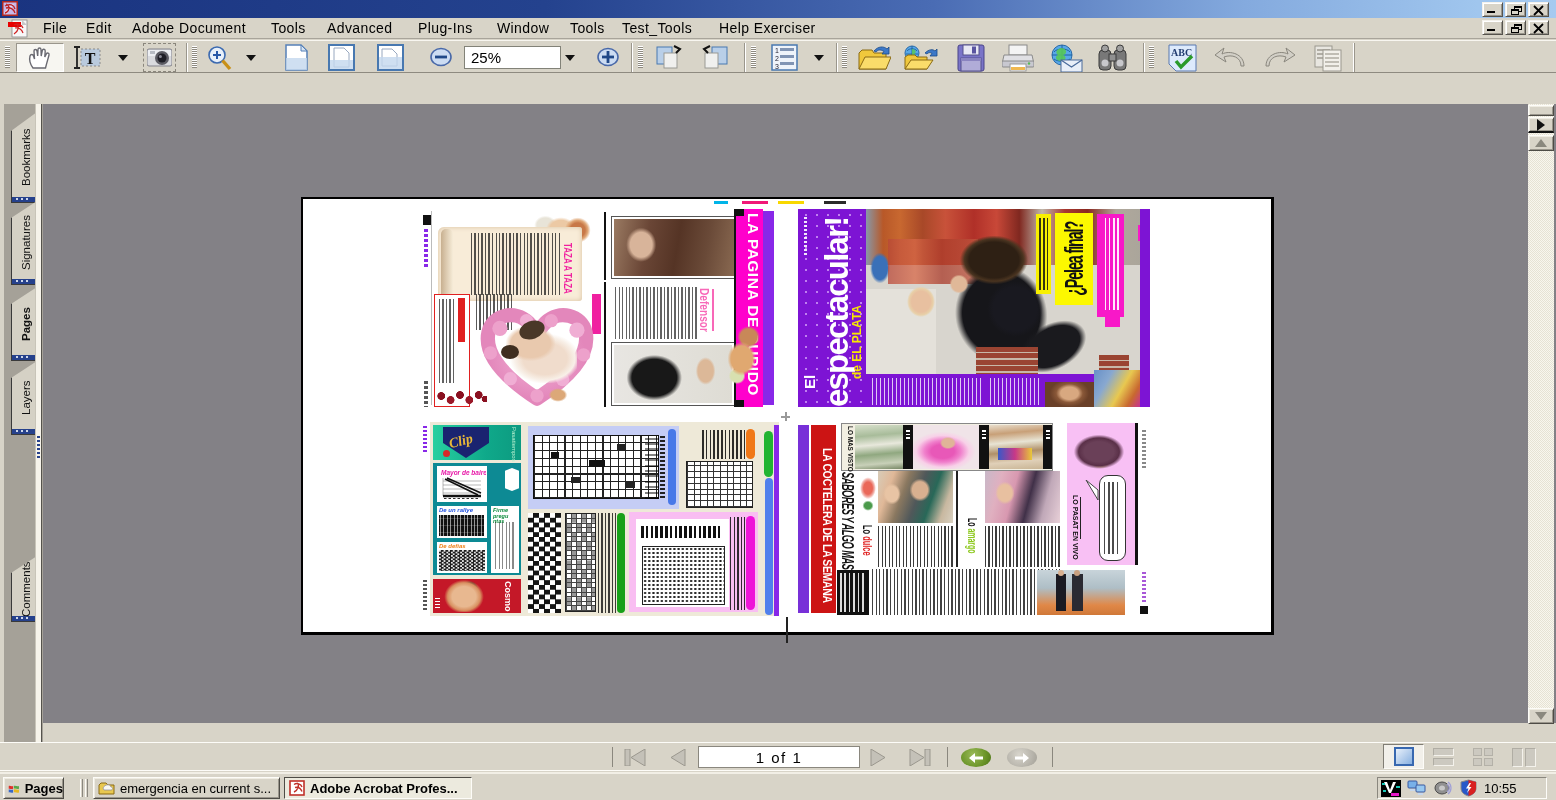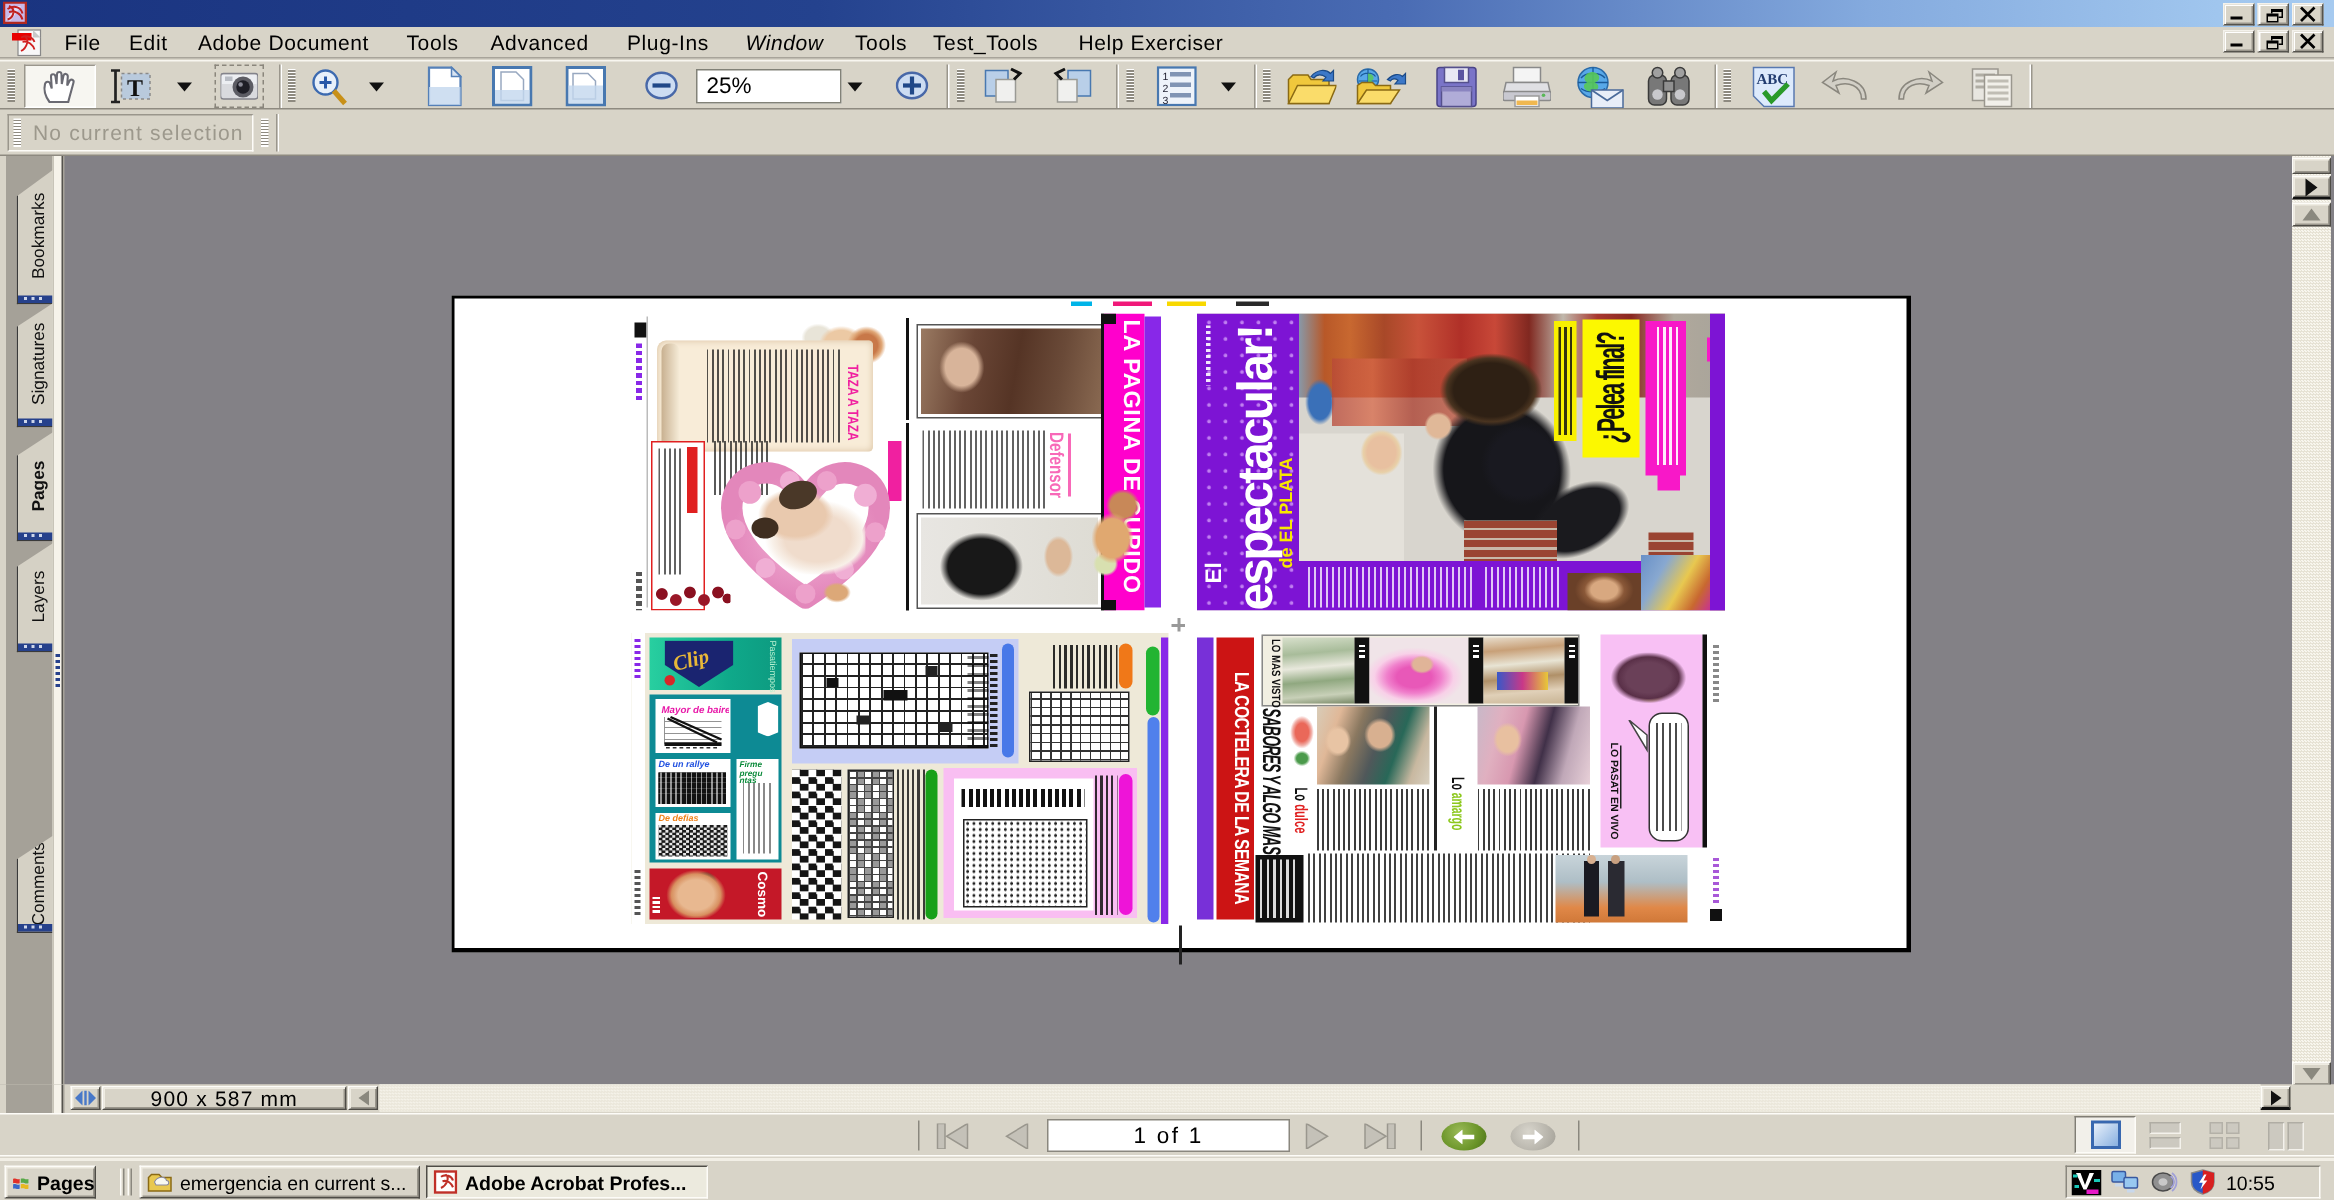--- a/index.html
+++ b/index.html
@@ -80,21 +80,21 @@
         <rect x="0" y="3" width="13" height="5" fill="#e80000"></rect>
         <path d="M8 5 C12 7 10 13 6 15 M7 9 C11 8 14 11 15 14 M6 6 C10 4 14 6 15 9" stroke="#d02020" stroke-width="1.2" fill="none"></path>
       </svg>
     <span class="mitem" style="left:43px;">File</span>
     <span class="mitem" style="left:86px;">Edit</span>
     <span class="mitem" style="left:132px;">Adobe</span>
     <span class="mitem" style="left:179px;">Document</span>
     <span class="mitem" style="left:271px;">Tools</span>
     <span class="mitem" style="left:327px;">Advanced</span>
     <span class="mitem" style="left:418px;">Plug-Ins</span>
-    <span class="mitem" style="left:497px;font-style:italic;">Window</span>
+    <span class="mitem" style="left:497px;">Window</span>
     <span class="mitem" style="left:570px;">Tools</span>
     <span class="mitem" style="left:622px;">Test_Tools</span>
     <span class="mitem" style="left:719px;">Help Exerciser</span>
     <div class="abs winbtns" style="right:7px; top:2px;">
       <div class="wbtn">
           <div class="mini"></div>
         </div>
       <div class="wbtn">
           <div class="rest">
             <div class="r1"></div>
@@ -253,27 +253,20 @@
         <rect x="4" y="9" width="13" height="2" fill="#b0ada4"></rect>
         <rect x="4" y="13" width="13" height="2" fill="#b0ada4"></rect>
         <rect x="10" y="6" width="18" height="21" fill="#f2f0ea" stroke="#9a978e"></rect>
         <rect x="12" y="9" width="14" height="2" fill="#c0bdb4"></rect>
         <rect x="12" y="13" width="14" height="2" fill="#c0bdb4"></rect>
         <rect x="12" y="17" width="14" height="2" fill="#c0bdb4"></rect>
         <rect x="12" y="21" width="14" height="2" fill="#c0bdb4"></rect>
       </svg>
     <div class="abs" style="left:1354px;top:2px;width:1px;height:29px;background:#9a968c;box-shadow:-1px 0 0 #fff;"></div>
   </div>
-  <div class="abs" id="tb2">
-    <div class="abs" style="left:5px;top:2px;width:164px;height:25px;border:1px solid;border-color:#9a968c #fdfcf8 #fdfcf8 #9a968c;"></div>
-    <div class="abs grip" style="left:9px;top:5px;height:19px;"></div>
-    <div class="abs" style="left:22px;top:6px;font-size:14px;letter-spacing:0.8px;color:#9c988c;">No current selection</div>
-    <div class="abs grip" style="left:174px;top:5px;height:19px;"></div>
-    <div class="abs tbsep" style="left:184px;top:2px;height:25px;"></div>
-  </div>
   <div class="abs" id="main"></div>
   <div class="abs" id="sidebar">
     <div class="tab" style="top:8px;height:91px;clip-path:polygon(0 19px,26px 0,28px 0,28px 91px,0 91px);">
         <div class="lbl">Bookmarks</div>
         <div class="blue">
           <i></i>
         </div>
       </div>
     <div class="tab" style="top:97px;height:84px;clip-path:polygon(0 17px,26px 0,28px 0,28px 84px,0 84px);">
         <div class="lbl">Signatures</div>
@@ -306,38 +299,20 @@
   <div class="abs" id="vscroll">
     <div class="abs sbtn" style="left:0;top:1px;width:26px;height:11px;"></div>
     <div class="abs sbtn" style="left:0;top:13px;width:26px;height:16px;border-bottom:2px solid #111;">
         <div class="tri" style="border-top:6px solid transparent;border-bottom:6px solid transparent;border-left:8px solid #111;"></div>
       </div>
     <div class="abs sbtn" style="left:0;top:31px;width:26px;height:16px;">
         <div class="tri" style="border-left:6px solid transparent;border-right:6px solid transparent;border-bottom:8px solid #8a887e;"></div>
       </div>
     <div class="abs sbtn" style="left:0;top:604px;width:26px;height:16px;">
         <div class="tri" style="border-left:6px solid transparent;border-right:6px solid transparent;border-top:8px solid #8a887e;"></div>
-      </div>
-  </div>
-  <div class="abs" id="hscrollrow">
-    <div class="abs" style="left:0;top:0;width:43px;height:19px;background:#a5a198;border-left:4px solid #d8d4c8;"></div>
-    <div class="abs" style="left:35px;top:0;width:7px;height:19px;background:#f6f3ea;border-left:1px solid #c8c4b8;border-right:1px solid #55534d;"></div>
-    <div class="abs sbtn" style="left:47px;top:1px;width:20px;height:16px;">
-        <svg width="14" height="10" viewBox="0 0 14 10">
-          <path d="M5 0 L0 5 L5 10 Z M9 0 L14 5 L9 10 Z" fill="#4878c8"></path>
-          <rect x="6.2" y="0" width="1.6" height="10" fill="#4878c8"></rect>
-        </svg>
-      </div>
-    <div class="abs sbtn" style="left:68px;top:1px;width:163px;height:16px;font-size:14px;letter-spacing:0.8px;color:#000;">900 x 587 mm</div>
-    <div class="abs sbtn" style="left:232px;top:1px;width:20px;height:16px;">
-        <div class="tri" style="border-top:5px solid transparent;border-bottom:5px solid transparent;border-right:7px solid #8a887e;"></div>
-      </div>
-    <div class="abs" style="left:253px;top:0;width:1254px;height:18px;background:#f0ede1;background-image:repeating-conic-gradient(#f8f6ee 0 25%,#e6e2d4 25% 50%);background-size:2px 2px;"></div>
-    <div class="abs sbtn" style="left:1507px;top:1px;width:20px;height:16px;border-bottom:2px solid #111;">
-        <div class="tri" style="border-top:5px solid transparent;border-bottom:5px solid transparent;border-left:7px solid #111;"></div>
       </div>
   </div>
   <div class="abs" id="navbar">
     <div class="abs" style="left:612px;top:4px;width:1px;height:20px;background:#8a877e;"></div>
     <svg class="abs" style="left:623px;top:6px;" width="27" height="17" viewBox="0 0 27 17">
         <rect x="2" y="0" width="5" height="17" fill="#c4c1b8" stroke="#9a978e"></rect>
         <path d="M22 0 L8 8.5 L22 17 Z" fill="#c4c1b8" stroke="#9a978e"></path>
       </svg>
     <svg class="abs" style="left:668px;top:6px;" width="20" height="17" viewBox="0 0 20 17">
         <path d="M17 0 L3 8.5 L17 17 Z" fill="#c4c1b8" stroke="#9a978e"></path>

